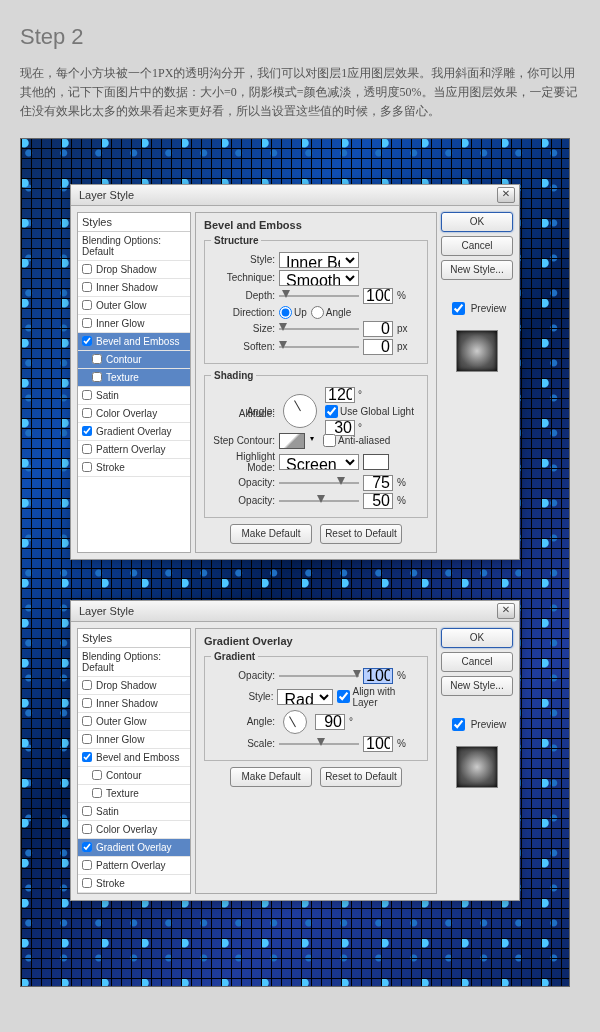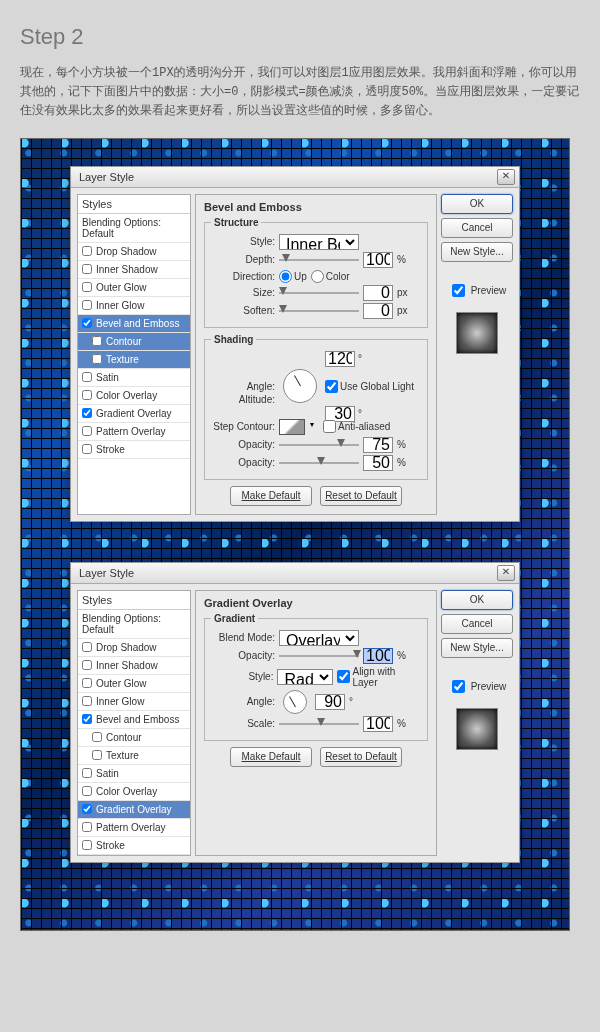--- a/index.html
+++ b/index.html
@@ -18,34 +18,34 @@
     font-size: 22px;
     color: #777;
     margin: 0 0 14px 0;
     font-weight: normal;
   }
   .step-desc {
     font-size: 12px;
     color: #555;
     line-height: 1.6;
     margin: 0 0 16px 0;
-    font-family: Liberation Mono, monospace;
+    font-family: Liberation Serif, serif;
   }
   .mosaic {
     width: 548px;
     height: auto;
     background:
       repeating-linear-gradient(0deg, #000 0, #000 1px, transparent 1px, transparent 10px),
       repeating-linear-gradient(90deg, #000 0, #000 1px, transparent 1px, transparent 10px),
       radial-gradient(circle at 8% 10%, #4ec7ff 0 4px, transparent 5px),
       radial-gradient(circle at 22% 40%, #1f6fc2 0 3px, transparent 4px),
       linear-gradient(135deg, #0b2a61, #0f4db0, #042058, #1f3c9c, #0a2667);
     background-size: 10px 10px, 10px 10px, 40px 40px, 35px 35px, cover;
     border: 1px solid #666;
-    padding: 27px 0;
+    padding: 45px 0;
     position: relative;
   }
   .dialog {
     margin: 0 auto 40px auto;
     width: 448px;
     border: 1px solid #999;
     background: #e9e9e9;
     box-shadow: 0 2px 10px rgba(0,0,0,0.3);
   }
   .titlebar {
@@ -207,21 +207,21 @@
     background: linear-gradient(135deg,#fff 45%, #999 55%);
   }
   .swatch.color { background:#000; }
   .swatch.white { background:#fff; }
   .swatch.grad { background: linear-gradient(to right,#000,#888,#fff); width:84px;}
   .swatch.arrow { position:relative; }
   .swatch.arrow::after { content:'▾'; position:absolute; right:-10px; top:0px; font-size:8px; color:#000;}
   .footer-btns {
     display:flex; justify-content:center; gap:8px; margin-top:6px;
   }
-  .footer-btns .btn { width:80px;text-decoration:underline; }
+  .footer-btns .btn { width:80px; }
 </style>
 </head>
 <body>
 
 <div class="page">
   <h2 class="step-title">Step 2</h2>
   <p class="step-desc">现在，每个小方块被一个1PX的透明沟分开，我们可以对图层1应用图层效果。我用斜面和浮雕，你可以用其他的，记下下面图片中的数据：大小=0，阴影模式=颜色减淡，透明度50%。当应用图层效果，一定要记住没有效果比太多的效果看起来更好看，所以当设置这些值的时候，多多留心。</p>
 
   <div class="mosaic">
 
@@ -288,36 +288,40 @@
 
         <div class="panel">
           <div class="panel-title">Bevel and Emboss</div>
           <fieldset>
             <legend>Structure</legend>
             <div class="form-row">
               <span class="lbl">Style:</span>
               <select class="selbox"><option>Inner Bevel</option></select>
             </div>
             <div class="form-row">
+              <span class="lbl">Technique:</span>
+              <select class="selbox"><option>Smooth</option></select>
+            </div>
+            <div class="form-row">
               <span class="lbl">Depth:</span>
               <div class="slider">
                   <div class="thumb" style="left:3px"></div>
                 </div>
               <input type="text" class="numbox" value="100" style="">
               <span>%</span>
             </div>
             <div class="form-row">
               <span class="lbl">Direction:</span>
               <label class="radio-lbl">
                   <input type="radio" checked="" style="">
                   <span>Up</span>
                 </label>
               <label class="radio-lbl">
                   <input type="radio" style="">
-                  <span>Color</span>
+                  <span>Angle</span>
                 </label>
             </div>
             <div class="form-row">
               <span class="lbl">Size:</span>
               <div class="slider">
                   <div class="thumb" style="left:0"></div>
                 </div>
               <input type="text" class="numbox" value="0" style="">
               <span>px</span>
             </div>
@@ -329,21 +333,21 @@
               <input type="text" class="numbox" value="0" style="">
               <span>px</span>
             </div>
           </fieldset>
 
           <fieldset>
             <legend>Shading</legend>
             <div class="form-row">
               <span class="lbl">Angle:</span>
               <div class="angle-ctrl"></div>
-              <div style="display:flex;flex-direction:column;gap:13px">
+              <div style="display:flex;flex-direction:column;gap:2px">
                 <div style="display:flex;align-items:center;gap:3px">
                   <input type="text" class="numbox" value="120" style="">
                   <span>°</span>
                 </div>
                 <label class="radio-lbl">
                     <input type="checkbox" checked="" style="">
                     <span>Use Global Light</span>
                   </label>
                 <div style="display:flex;align-items:center;gap:3px">
                   <input type="text" class="numbox" value="30" style="">
@@ -355,20 +359,25 @@
               <span class="lbl">Altitude:</span>
             </div>
             <div class="form-row" style="margin-top:14px">
               <span class="lbl">Step Contour:</span>
               <div class="swatch arrow"></div>
               <span style="width:10px"></span>
               <label class="radio-lbl">
                   <input type="checkbox" style="">
                   <span>Anti-aliased</span>
                 </label>
+            </div>
+            <div class="form-row">
+              <span class="lbl">Highlight Mode:</span>
+              <select class="selbox"><option>Screen</option></select>
+              <div class="swatch white"></div>
             </div>
             <div class="form-row">
               <span class="lbl">Opacity:</span>
               <div class="slider">
                   <div class="thumb" style="left:58px"></div>
                 </div>
               <input type="text" class="numbox" value="75" style="">
               <span>%</span>
             </div>
             <div class="form-row">
@@ -458,24 +467,20 @@
               <input type="checkbox" style="">
               <span>Stroke</span>
             </div>
         </div>
 
         <div class="panel" style="min-height:232px">
           <div class="panel-title">Gradient Overlay</div>
           <fieldset>
             <legend>Gradient</legend>
             <div class="form-row">
-              <span class="lbl">Blend Mode:</span>
-              <select class="selbox"><option>Overlay</option></select>
-            </div>
-            <div class="form-row">
               <span class="lbl">Opacity:</span>
               <div class="slider">
                   <div class="thumb" style="left:74px"></div>
                 </div>
               <input type="text" class="numbox" style="background: rgb(184, 208, 255); border-color: rgb(42, 93, 176);" value="100">
               <span>%</span>
             </div>
             <div class="form-row">
               <span class="lbl">Style:</span>
               <select style="width:56px"><option>Radial</option></select>

